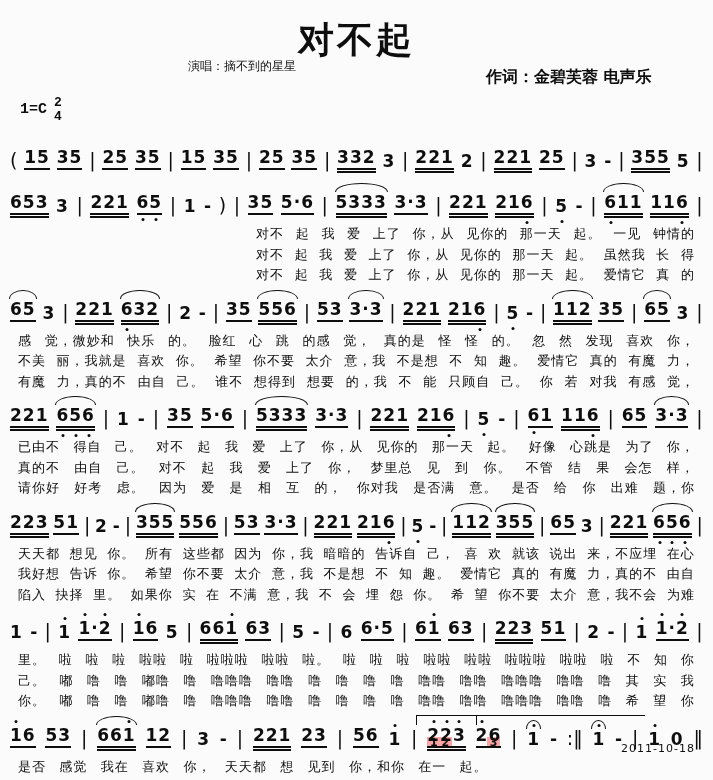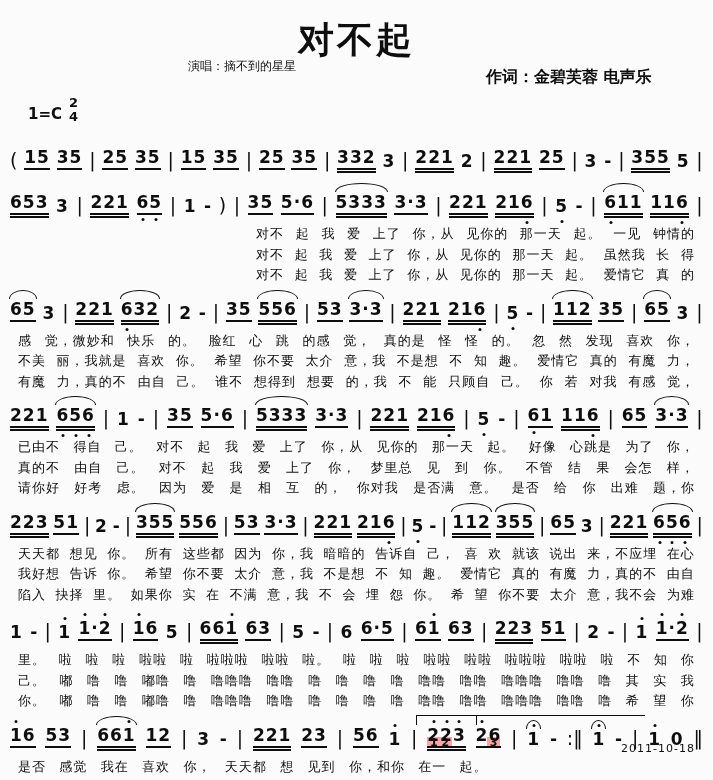--- a/index.html
+++ b/index.html
@@ -6,21 +6,21 @@
   body{
     width:713px;height:780px;background:#fbfbfb;color:#0e0e0e;
     font-family:"DejaVu Sans", sans-serif;overflow:hidden;position:relative;
   }
   
   .header{position:relative;height:136px;}
   .title{position:absolute;left:0;right:0;top:16px;text-align:center;
     font-size:36px;font-weight:bold;letter-spacing:3px;}
   .performer{position:absolute;left:188px;top:58px;font-size:12px;font-weight:normal;}
   .credits{position:absolute;left:486px;top:52px;font-size:16px;font-weight:bold;line-height:26px;margin-top:12px;}
-  .keysig{position:absolute;left:28px;top:96px;font-size:15px;font-weight:bold;display:flex;align-items:flex-end;}
+  .keysig{position:absolute;left:20px;top:96px;font-size:15px;font-weight:bold;display:flex;align-items:center;font-family:Liberation Mono, monospace;}
   .meter{display:inline-flex;flex-direction:column;align-items:center;margin-left:7px;
     font-size:13px;line-height:1.05;font-weight:bold;}
   
   #score{padding:0 6px;}
   .system{margin-bottom:2px;}
   .music-line{position:relative;display:flex;justify-content:space-between;align-items:flex-end;
     padding:13px 4px 9px;font-size:17px;font-weight:bold;line-height:1;}
   .tk{position:relative;letter-spacing:1px;white-space:nowrap;}
   .tk.u1,.tk.u2{border-bottom:2px solid #0e0e0e;padding-bottom:2px;}
   .tk.u2::after{content:"";position:absolute;left:0;right:0;bottom:-5px;height:2px;background:#0e0e0e;}

